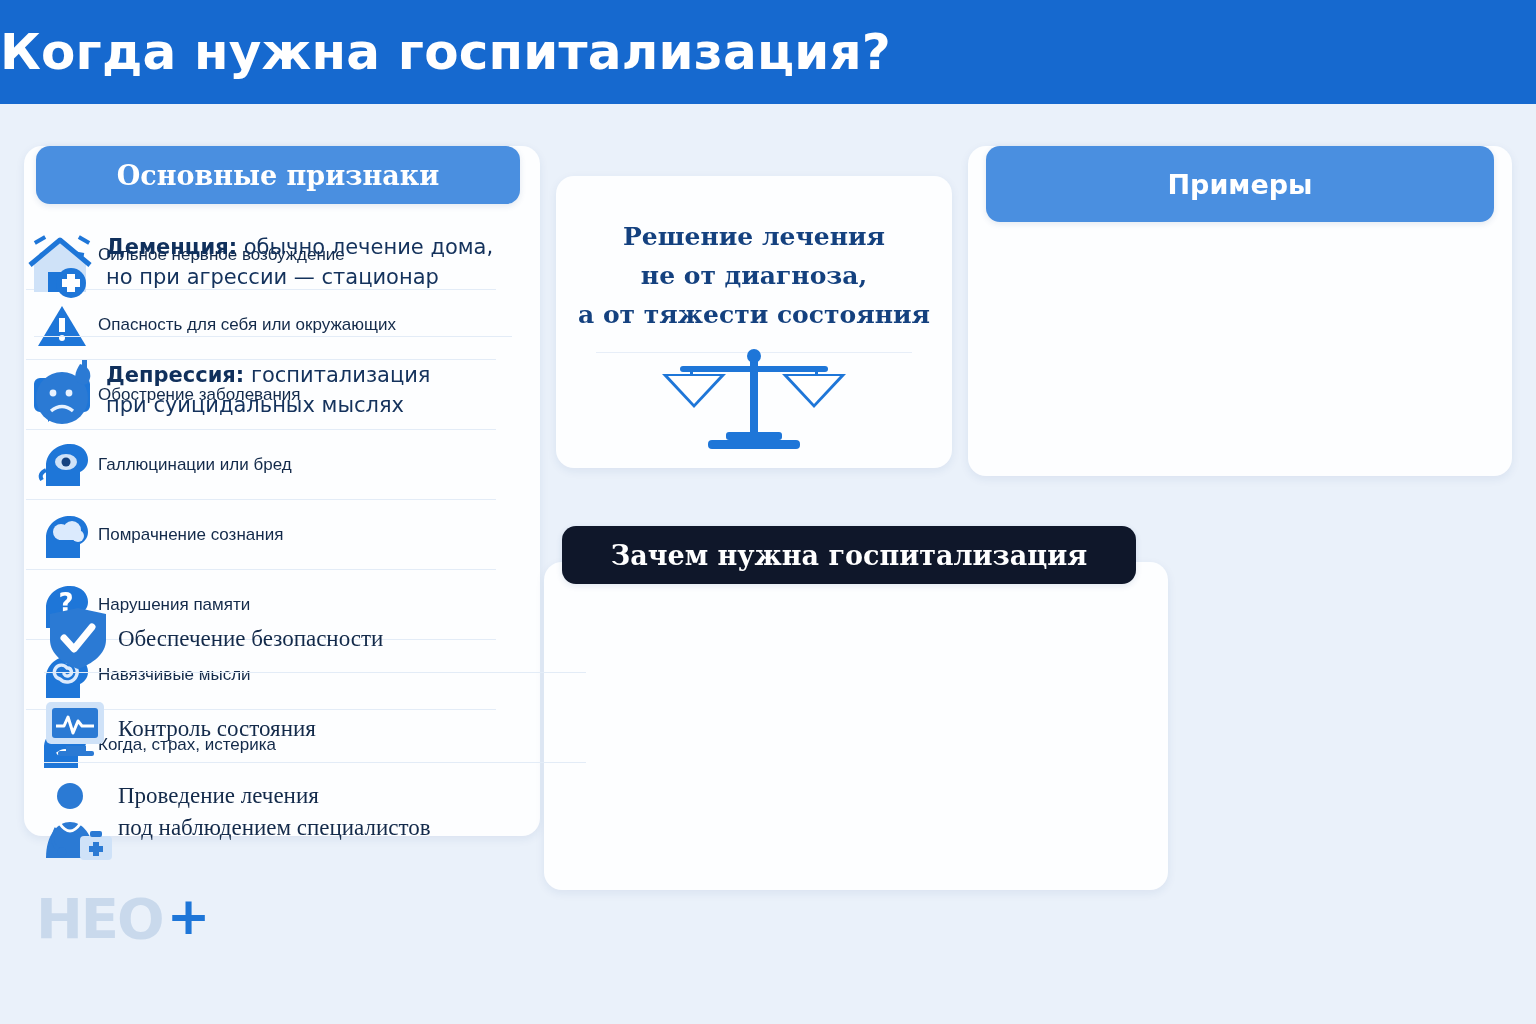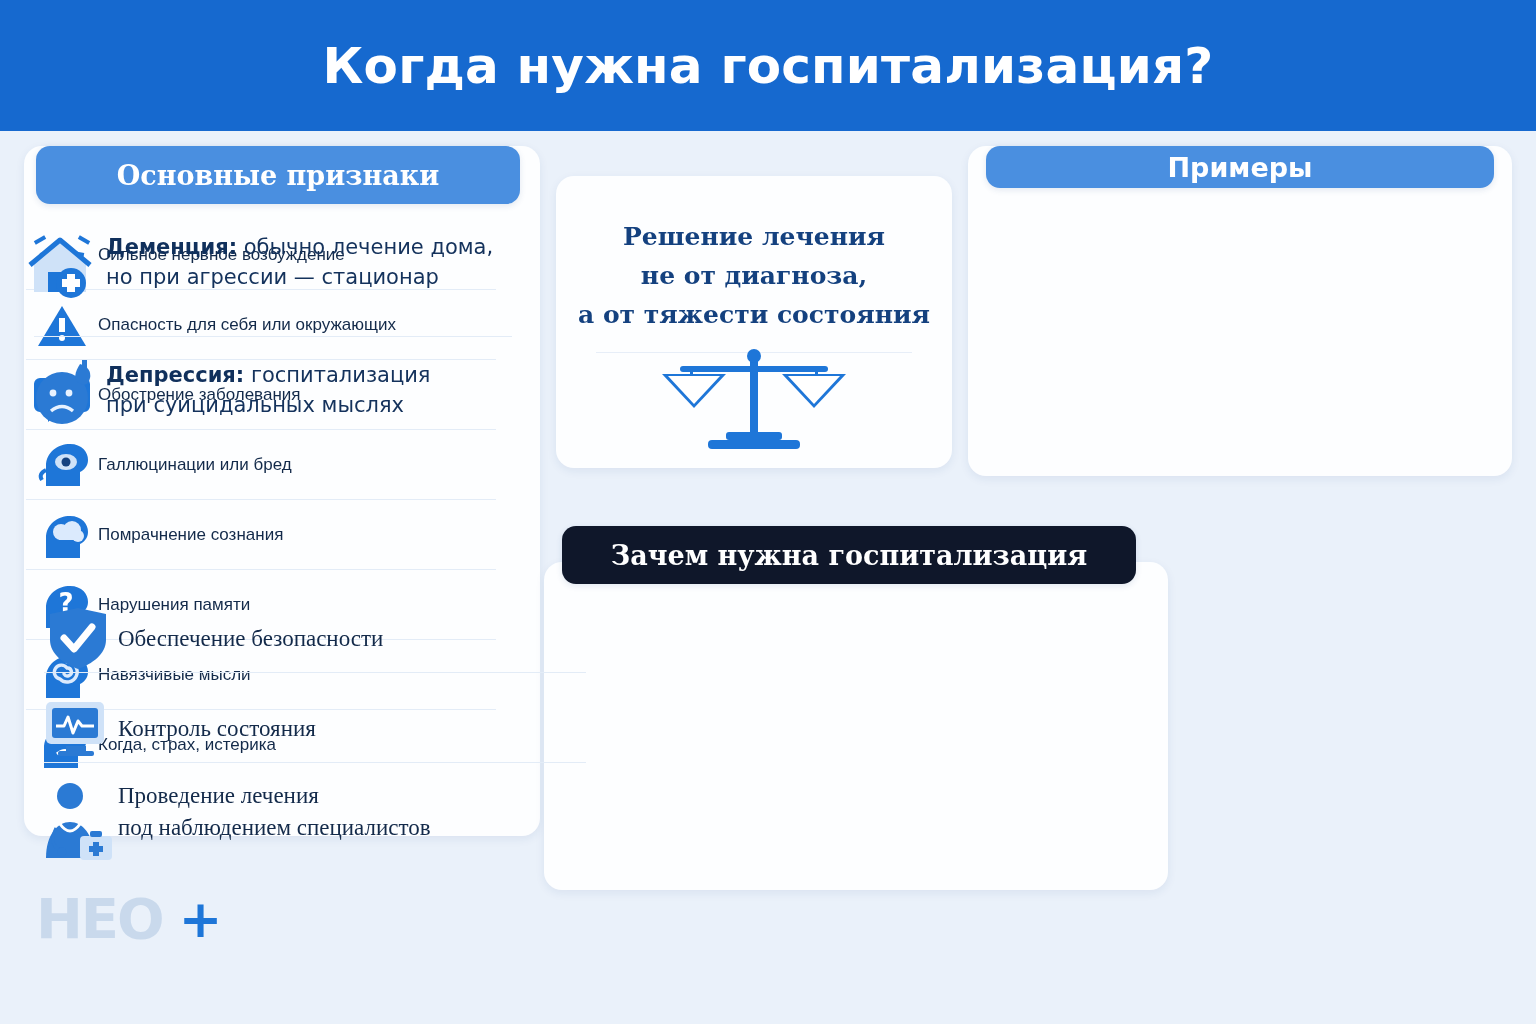--- a/index.html
+++ b/index.html
@@ -11,23 +11,23 @@
   }
   #page {
     position: relative;
     width: 1536px; height: 1024px;
     background: #eaf1fa;
   }
 
   
   .header {
     position: absolute; left: 0; top: 0;
-    width: 1536px; height: 131px;
+    width: 1536px; height: 104px;
     background: #1669cf;
-    display: flex; align-items: center; justify-content: center;
+    display: flex; align-items: center; 
   }
   .header-title {
     color: #ffffff;
     font-size: 50px;
     font-weight: bold;
     letter-spacing: 0.2px;
     text-align: center;
     font-family: "DejaVu Sans", sans-serif;
   }
 
@@ -85,21 +85,21 @@
     line-height: 1.55;
   }
   .scale-wrap { position: absolute; left: 78px; top: 168px; width: 240px; height: 110px; }
   .hr-faint {
     position: absolute; left: 40px; top: 176px; width: 316px; height: 1px;
     background: #e7eef8;
   }
 
   
   #examples-card { left: 968px; top: 146px; width: 544px; height: 330px; }
-  #examples-pill { left: 986px; top: 146px; width: 508px; height: 42px; }
+  #examples-pill { left: 986px; top: 146px; width: 508px; height: 76px; }
 
   .ex-row { position: absolute; left: 24px; width: 500px; display: flex; }
   .ex-icon { width: 82px; flex: 0 0 82px; position: relative; height: 80px; }
   .ex-text { padding-top: 4px; }
   .ex-text .l1, .ex-text .l2 {
     font-size: 21px; color: #14325c; line-height: 1.45;
     font-family: "DejaVu Sans", sans-serif;
   }
   .ex-text b { color: #10305c; }
   .ex-divider {
@@ -120,21 +120,21 @@
   
   #logo { position: absolute; left: 36px; top: 886px; width: 230px; height: 70px; }
   .logo-text {
     font-size: 56px; font-weight: bold; color: #c9d9ec;
     font-family: "DejaVu Sans", sans-serif; letter-spacing: -2px;
   }
   .logo-plus {
     color: #1e76d8; font-size: 52px; font-weight: bold;
     font-family: "DejaVu Sans", sans-serif;
   }
-  .logo-row { display: flex; align-items: center; gap: 16px; }
+  .logo-row { display: flex; gap: 4px; }
 </style>
 </head>
 <body>
 
 <div id="page">
 
   <div class="header">
     <div class="header-title">Когда нужна госпитализация?</div>
   </div>
 

